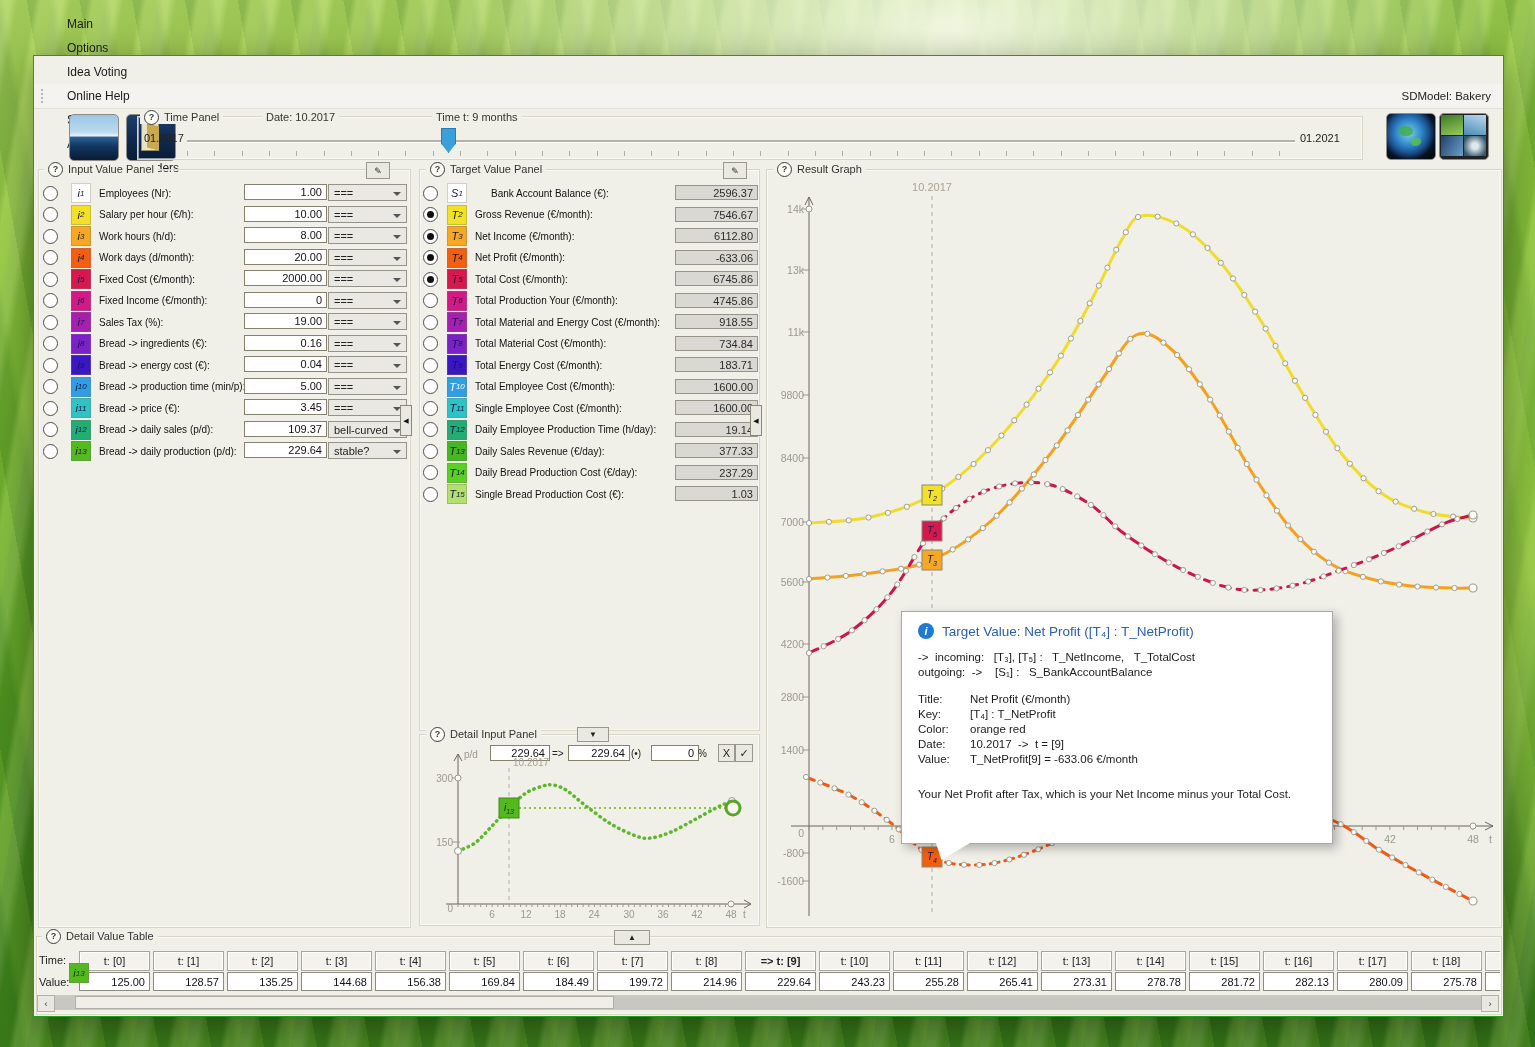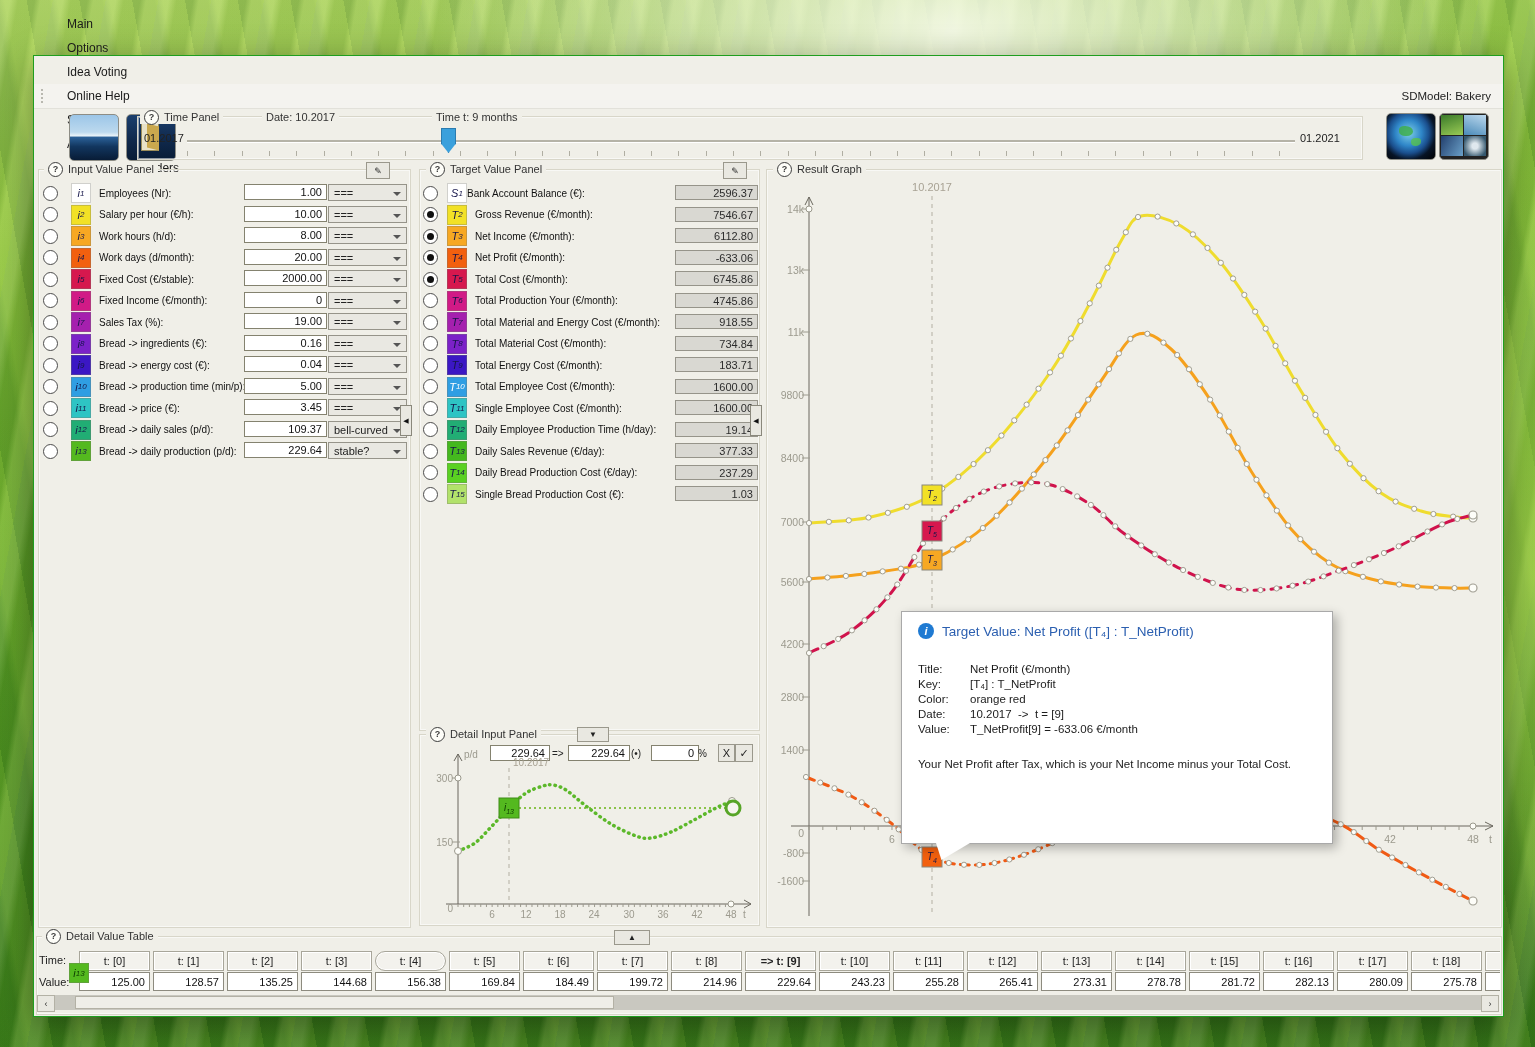--- a/index.html
+++ b/index.html
@@ -188,21 +188,21 @@
         <div class="row" style="left: 6px; top: 191.5px; width: 367px;">
           <div class="radio" style="margin-left: 3px;"></div>
           <div class="badge" style="margin-left: 13px; background: rgb(242, 96, 15); color: rgb(22, 22, 74);">i<sub>4</sub></div>
           <div class="rlabel" style="margin-left: 8px; width: 146px;">Work days (d/month):</div>
           <div class="valin" style="left: 204px; top: 1px; width: 75px; height: 13px;">20.00</div>
           <div class="dd" style="left: 288px; top: 1px; width: 72px; height: 13px;">===</div>
         </div>
         <div class="row" style="left: 6px; top: 213px; width: 367px;">
           <div class="radio" style="margin-left: 3px;"></div>
           <div class="badge" style="margin-left: 13px; background: rgb(214, 24, 78); color: rgb(22, 22, 74);">i<sub>5</sub></div>
-          <div class="rlabel" style="margin-left: 8px; width: 146px;">Fixed Cost (€/stable):</div>
+          <div class="rlabel" style="margin-left: 8px; width: 146px;">Fixed Cost (€/month):</div>
           <div class="valin" style="left: 204px; top: 1px; width: 75px; height: 13px;">2000.00</div>
           <div class="dd" style="left: 288px; top: 1px; width: 72px; height: 13px;">===</div>
         </div>
         <div class="row" style="left: 6px; top: 234.5px; width: 367px;">
           <div class="radio" style="margin-left: 3px;"></div>
           <div class="badge" style="margin-left: 13px; background: rgb(209, 26, 134); color: rgb(22, 22, 74);">i<sub>6</sub></div>
           <div class="rlabel" style="margin-left: 8px; width: 146px;">Fixed Income (€/month):</div>
           <div class="valin" style="left: 204px; top: 1px; width: 75px; height: 13px;">0</div>
           <div class="dd" style="left: 288px; top: 1px; width: 72px; height: 13px;">===</div>
         </div>
@@ -261,21 +261,21 @@
     <div class="gbox" style="left:385px;top:113px;width:339px;height:560px;"></div>
     <div class="chip" style="left:392px;top:106px;">
       <span class="help">?</span>
       <span>Target Value Panel</span>
     </div>
     <div class="toolbtn" style="left:689px;top:106px;width:22px;height:15px;">✎</div>
     <div id="target-rows">
         <div class="row" style="left: 387px; top: 127px; width: 335px;">
           <div class="radio" style="margin-left: 2px;"></div>
           <div class="badge" style="margin-left: 9px; background: rgb(255, 255, 255); color: rgb(22, 22, 74);">S<sub>1</sub></div>
-          <div class="rlabel" style="margin-left: 0; width: 196px;">Bank Account Balance (€):</div>
+          <div class="rlabel" style="margin-left: 24px; width: 196px;">Bank Account Balance (€):</div>
           <div class="valro" style="left: 254px; top: 2px; width: 75px; height: 12px;">2596.37</div>
         </div>
         <div class="row" style="left: 387px; top: 148.5px; width: 335px;">
           <div class="radio on" style="margin-left: 2px;"></div>
           <div class="badge" style="margin-left: 9px; background: rgb(242, 225, 38); color: rgb(22, 22, 74);">T<sub>2</sub></div>
           <div class="rlabel" style="margin-left: 8px; width: 196px;">Gross Revenue (€/month):</div>
           <div class="valro" style="left: 254px; top: 2px; width: 75px; height: 12px;">7546.67</div>
         </div>
         <div class="row" style="left: 387px; top: 170px; width: 335px;">
           <div class="radio on" style="margin-left: 2px;"></div>
@@ -763,20 +763,24 @@
         <text x="166" y="402" text-anchor="middle" font-size="10" font-style="italic" fill="#16164a">T<tspan dy="3" font-size="7">3</tspan></text>
         <rect x="156" y="686" width="20" height="20" fill="#f2600f" stroke="#8a887c"></rect>
         <text x="166" y="699" text-anchor="middle" font-size="10" font-style="italic" fill="#16164a">T<tspan dy="3" font-size="7">4</tspan></text>
       </svg>
 
     <div class="tooltip">
       <div class="tt-head">
         <span class="infoicon">i</span>
         <span>Target Value:  Net Profit  ([T₄] : T_NetProfit)</span>
       </div>
+      <div id="tt-flows">
+          <div class="tt-line">-&gt;  incoming:   [T₃], [T₅] :   T_NetIncome,   T_TotalCost</div>
+          <div class="tt-line">outgoing:  -&gt;    [S₁] :   S_BankAccountBalance</div>
+        </div>
       <div style="height:12px;"></div>
       <div id="tt-props">
           <div class="tt-prop">
             <div class="pl">Title:</div>
             <div style="white-space: pre-wrap;">Net Profit (€/month)</div>
           </div>
           <div class="tt-prop">
             <div class="pl">Key:</div>
             <div style="white-space: pre-wrap;">[T₄] : T_NetProfit</div>
           </div>
@@ -810,21 +814,21 @@
     <div id="table-badge" class="badge" style="position: absolute; left: 35px; top: 907px; z-index: 5; background: rgb(84, 185, 31); color: rgb(13, 61, 0);">i<sub>13</sub></div>
     <div id="table-cols" style="position:absolute;left:0;top:0;width:1466px;height:960px;overflow:hidden;pointer-events:none;">
         <div class="tbl-hcell" style="left: 45px; top: 895px; width: 69px; pointer-events: auto;">t: [0]</div>
         <div class="tbl-vcell" style="left: 45px; top: 916px; width: 65px; pointer-events: auto;">125.00</div>
         <div class="tbl-hcell" style="left: 119px; top: 895px; width: 69px; pointer-events: auto;">t: [1]</div>
         <div class="tbl-vcell" style="left: 119px; top: 916px; width: 65px; pointer-events: auto;">128.57</div>
         <div class="tbl-hcell" style="left: 193px; top: 895px; width: 69px; pointer-events: auto;">t: [2]</div>
         <div class="tbl-vcell" style="left: 193px; top: 916px; width: 65px; pointer-events: auto;">135.25</div>
         <div class="tbl-hcell" style="left: 267px; top: 895px; width: 69px; pointer-events: auto;">t: [3]</div>
         <div class="tbl-vcell" style="left: 267px; top: 916px; width: 65px; pointer-events: auto;">144.68</div>
-        <div class="tbl-hcell" style="left: 341px; top: 895px; width: 69px; pointer-events: auto; border-radius: 10px;">t: [4]</div>
+        <div class="tbl-hcell" style="left: 341px; top: 895px; width: 69px; pointer-events: auto;">t: [4]</div>
         <div class="tbl-vcell" style="left: 341px; top: 916px; width: 65px; pointer-events: auto;">156.38</div>
         <div class="tbl-hcell" style="left: 415px; top: 895px; width: 69px; pointer-events: auto;">t: [5]</div>
         <div class="tbl-vcell" style="left: 415px; top: 916px; width: 65px; pointer-events: auto;">169.84</div>
         <div class="tbl-hcell" style="left: 489px; top: 895px; width: 69px; pointer-events: auto;">t: [6]</div>
         <div class="tbl-vcell" style="left: 489px; top: 916px; width: 65px; pointer-events: auto;">184.49</div>
         <div class="tbl-hcell" style="left: 563px; top: 895px; width: 69px; pointer-events: auto;">t: [7]</div>
         <div class="tbl-vcell" style="left: 563px; top: 916px; width: 65px; pointer-events: auto;">199.72</div>
         <div class="tbl-hcell" style="left: 637px; top: 895px; width: 69px; pointer-events: auto;">t: [8]</div>
         <div class="tbl-vcell" style="left: 637px; top: 916px; width: 65px; pointer-events: auto;">214.96</div>
         <div class="tbl-hcell" style="left: 711px; top: 895px; width: 69px; font-weight: bold; pointer-events: auto;">=&gt; t: [9]</div>

